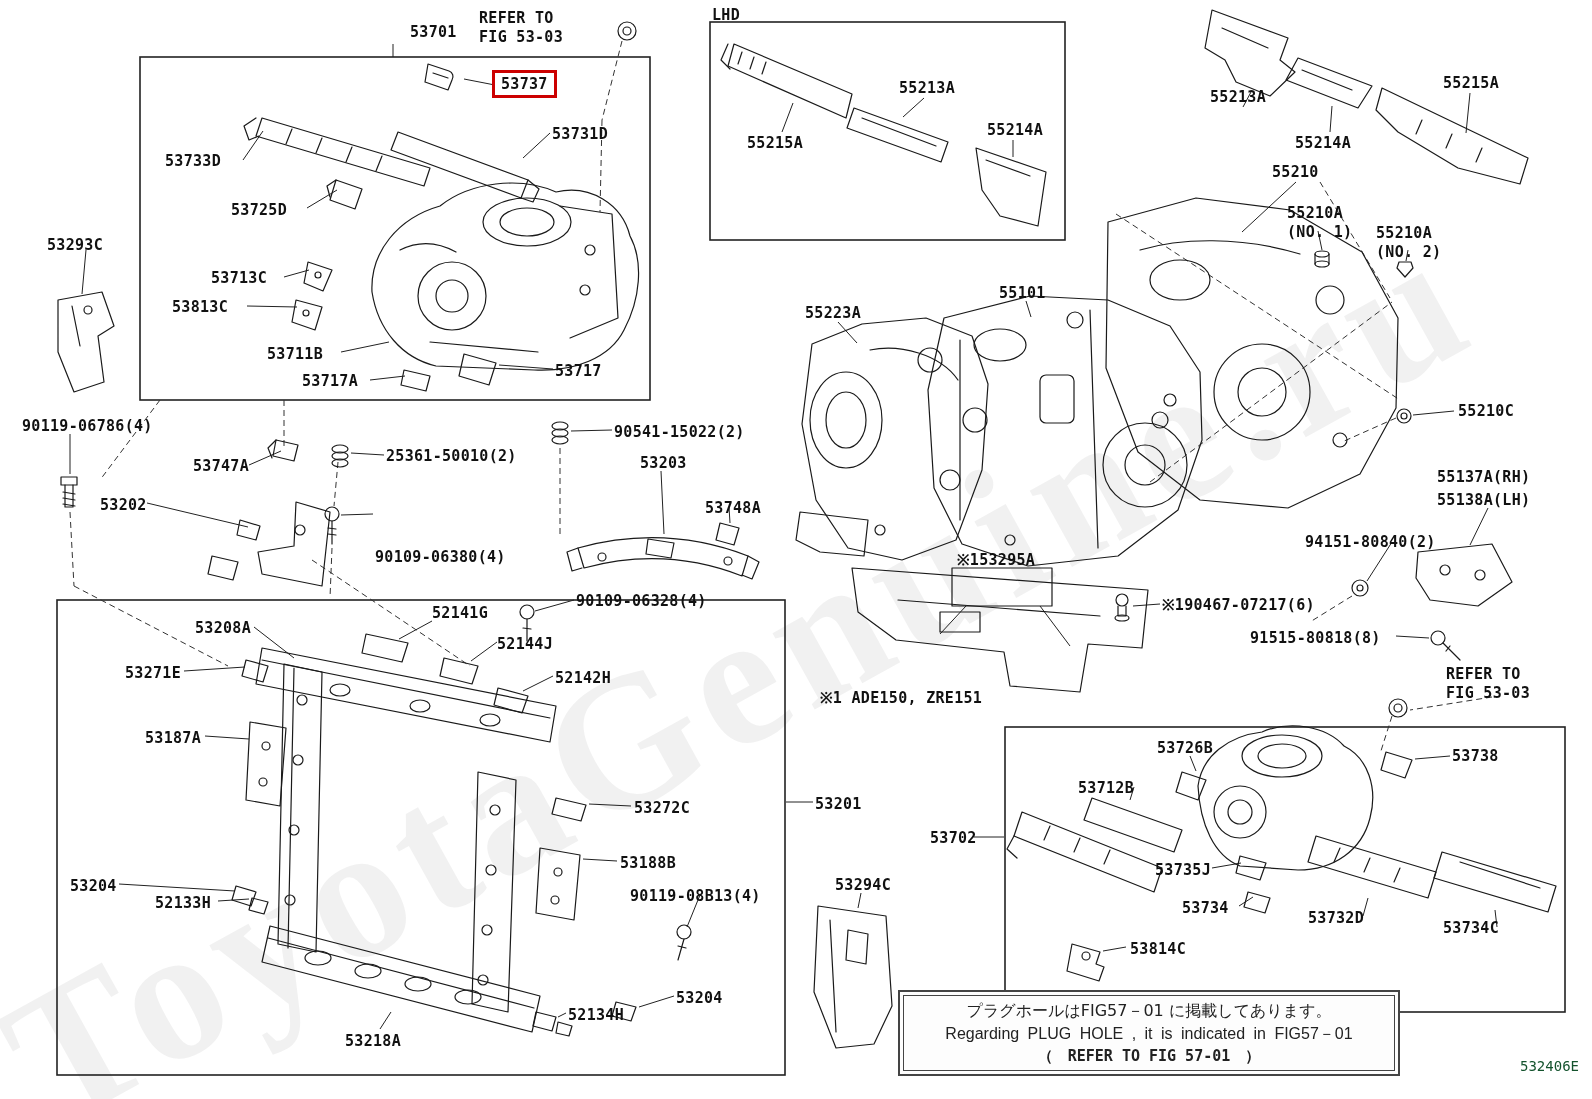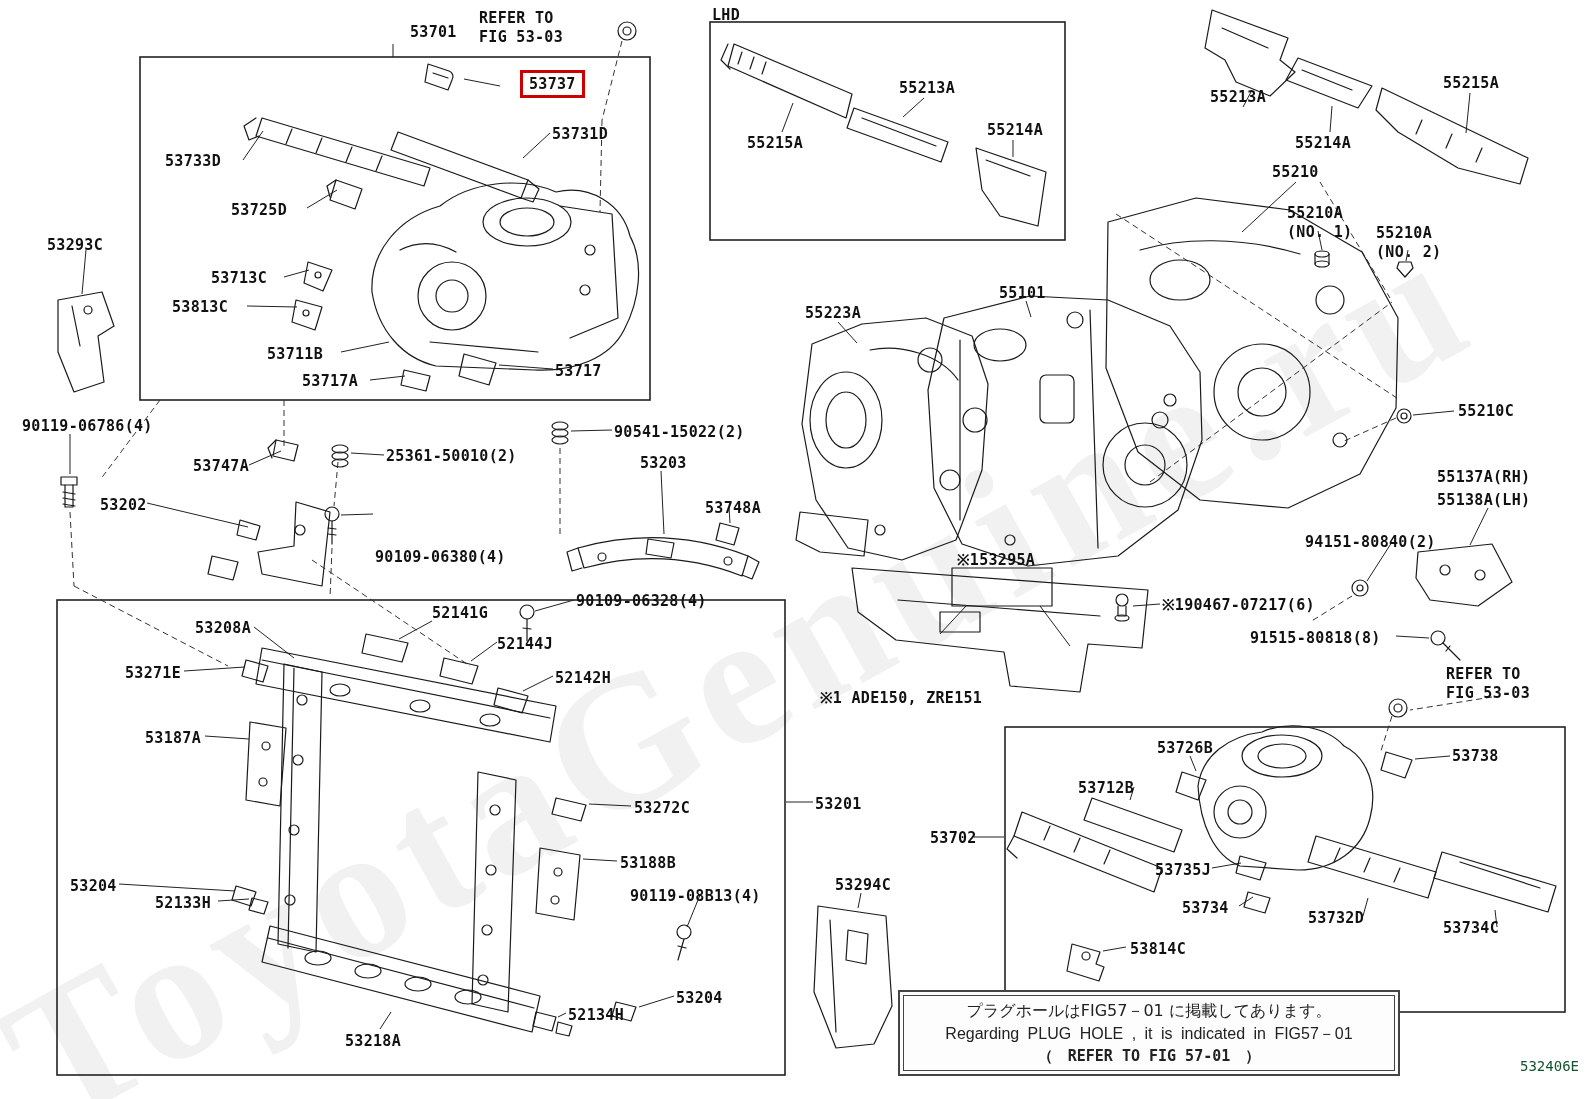--- a/index.html
+++ b/index.html
@@ -384,21 +384,21 @@
         <path d="M1386,752 l26,8 l-7,18 l-24,-8 z"></path>
         <path d="M1072,944 l28,8 l-4,12 l8,3 l-5,14 l-32,-10 z"></path>
         <circle cx="1086" cy="956" r="4"></circle>
       </g>
     </g>
   </svg>
 
   <div id="labels-layer">
       <div class="lbl" style="left: 479px; top: 8px;">REFER TO<div class="sub">FIG 53-03</div></div>
       <div class="lbl" style="left: 366px; top: 22px; margin-left: 44px;">53701</div>
-      <div class="lbl hl" style="left: 520px; top: 70px; border-color: rgb(204, 0, 0); text-align: center;">53737</div>
+      <div class="lbl hl" style="left: 492px; top: 70px; border-color: rgb(204, 0, 0); text-align: center;">53737</div>
       <div class="lbl" style="left: 552px; top: 124px;">53731D</div>
       <div class="lbl" style="left: 165px; top: 151px;">53733D</div>
       <div class="lbl" style="left: 231px; top: 200px;">53725D</div>
       <div class="lbl" style="left: 47px; top: 235px;">53293C</div>
       <div class="lbl" style="left: 211px; top: 268px;">53713C</div>
       <div class="lbl" style="left: 172px; top: 297px;">53813C</div>
       <div class="lbl" style="left: 267px; top: 344px;">53711B</div>
       <div class="lbl" style="left: 296px; top: 371px; margin-left: 6px;">53717A</div>
       <div class="lbl" style="left: 555px; top: 361px;">53717</div>
       <div class="lbl" style="left: 712px; top: 5px;">LHD</div>

